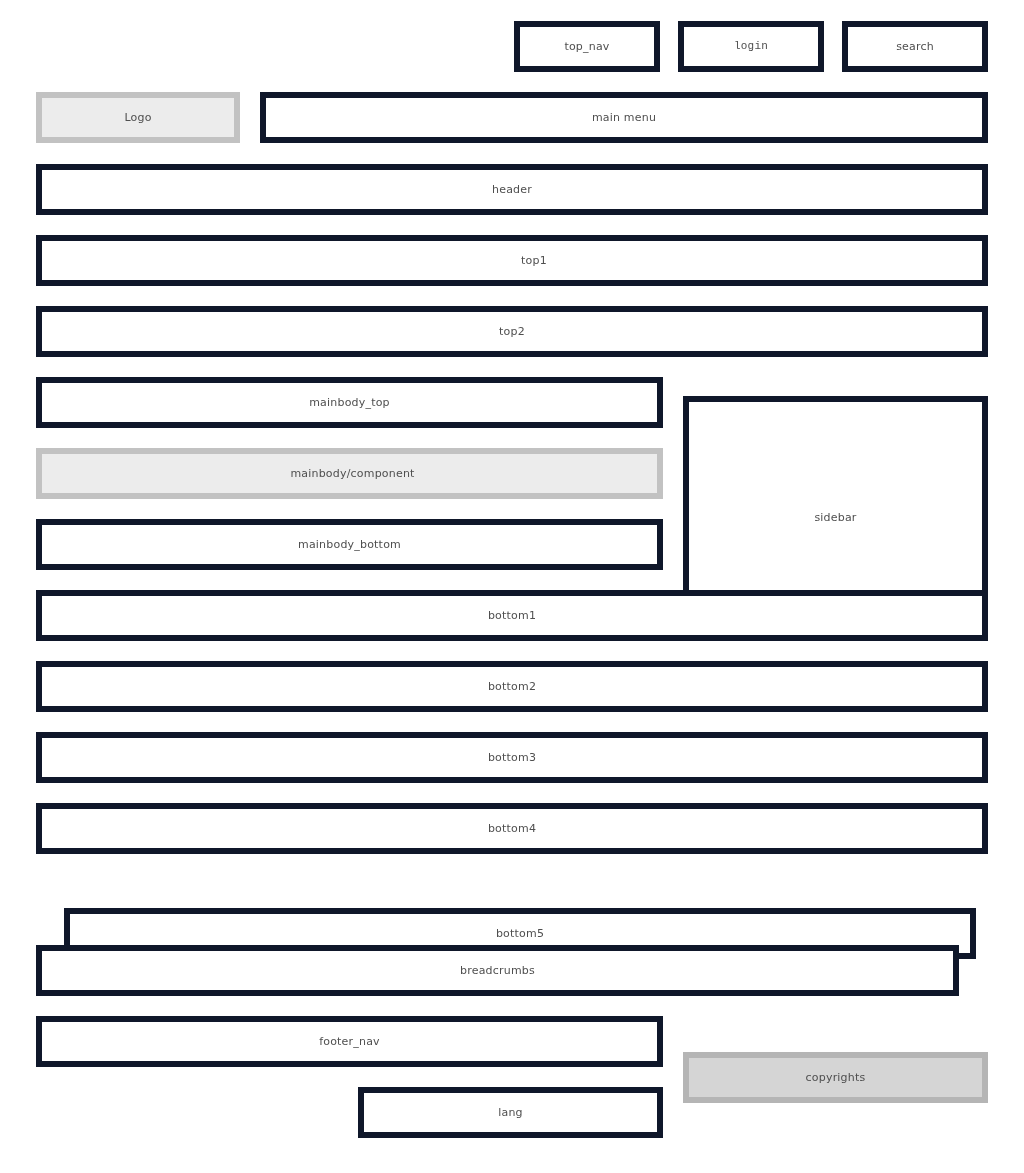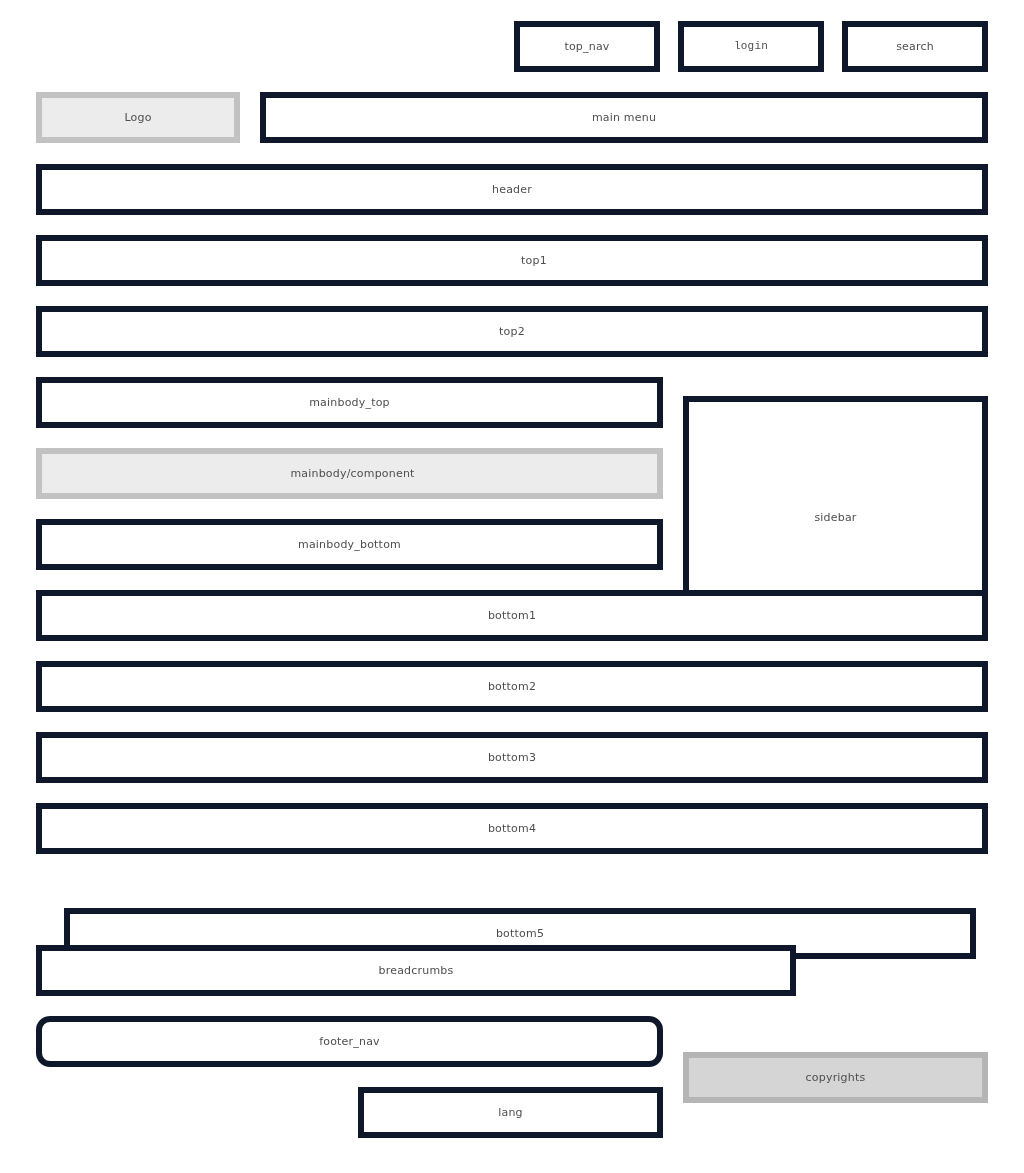--- a/index.html
+++ b/index.html
@@ -73,24 +73,24 @@
   #mainbody-component-box { left: 36px; top: 448px; width: 627px; height: 51px; padding-left: 6px; }
   #mainbody-bottom-box    { left: 36px; top: 519px; width: 627px; height: 51px; }
   #sidebar-box            { left: 683px; top: 396px; width: 305px; height: 242px; }
 
   
   #bottom1-box     { left: 36px; top: 590px; width: 952px; height: 51px; }
   #bottom2-box     { left: 36px; top: 661px; width: 952px; height: 51px; }
   #bottom3-box     { left: 36px; top: 732px; width: 952px; height: 51px; }
   #bottom4-box     { left: 36px; top: 803px; width: 952px; height: 51px; }
   #bottom5-box     { left: 36px; top: 908px; width: 912px; height: 51px; margin-left: 28px; }
-  #breadcrumbs-box { left: 36px; top: 945px; width: 760px; height: 51px; }
+  #breadcrumbs-box { left: 36px; top: 945px; width: 923px; height: 51px; }
 
   
-  #footer-nav-box  { left: 36px;  top: 1016px; width: 627px; height: 51px; border-radius: 14px; }
+  #footer-nav-box  { left: 36px;  top: 1016px; width: 627px; height: 51px; }
   #copyrights-box  { left: 683px; top: 1016px; width: 305px; height: 51px; }
   #lang-box        { left: 358px; top: 1087px; width: 305px; height: 51px; }
 </style>
 </head>
 <body>
 
 <div class="canvas">
 
   <div class="blk" id="top-nav-box">top_nav</div>
   <div class="blk" id="login-box">login</div>

